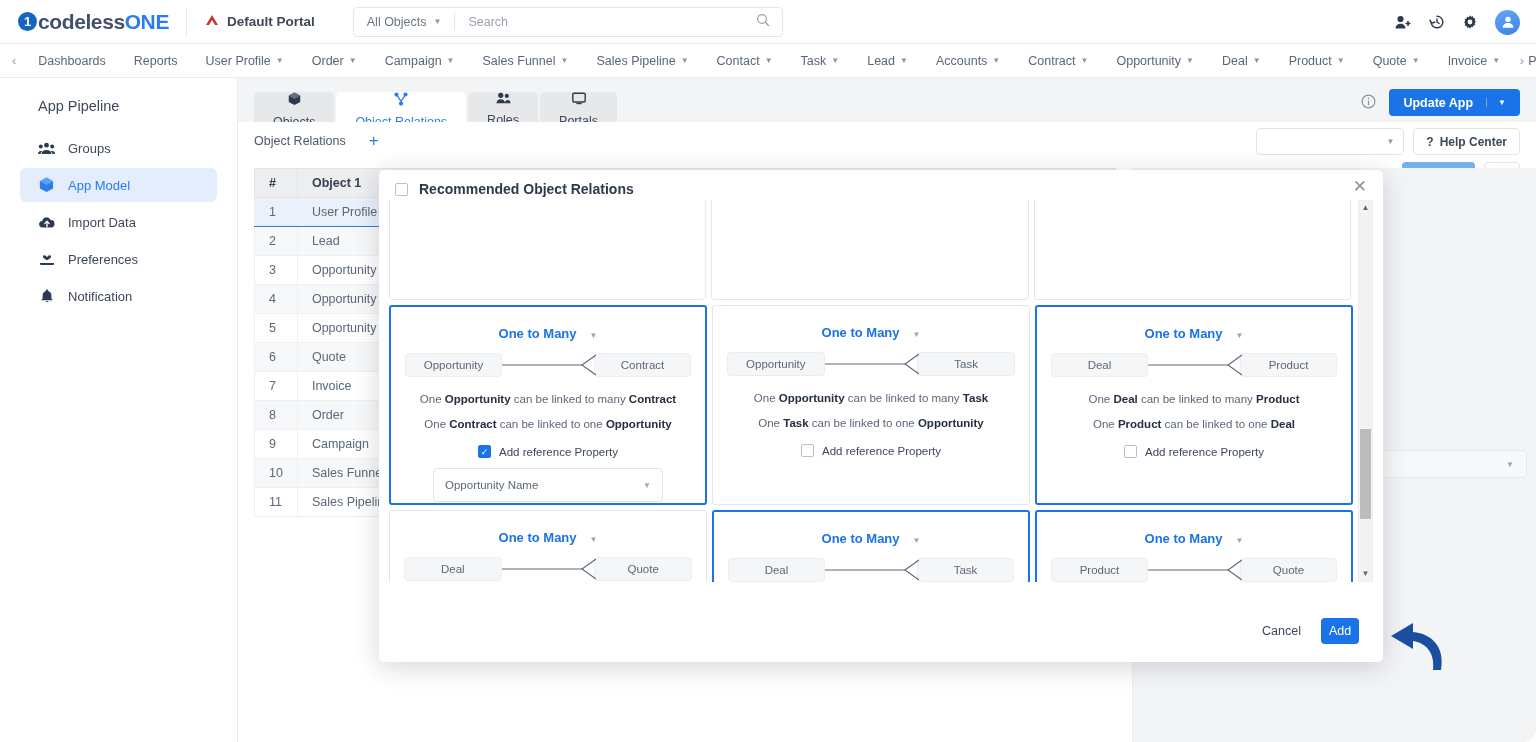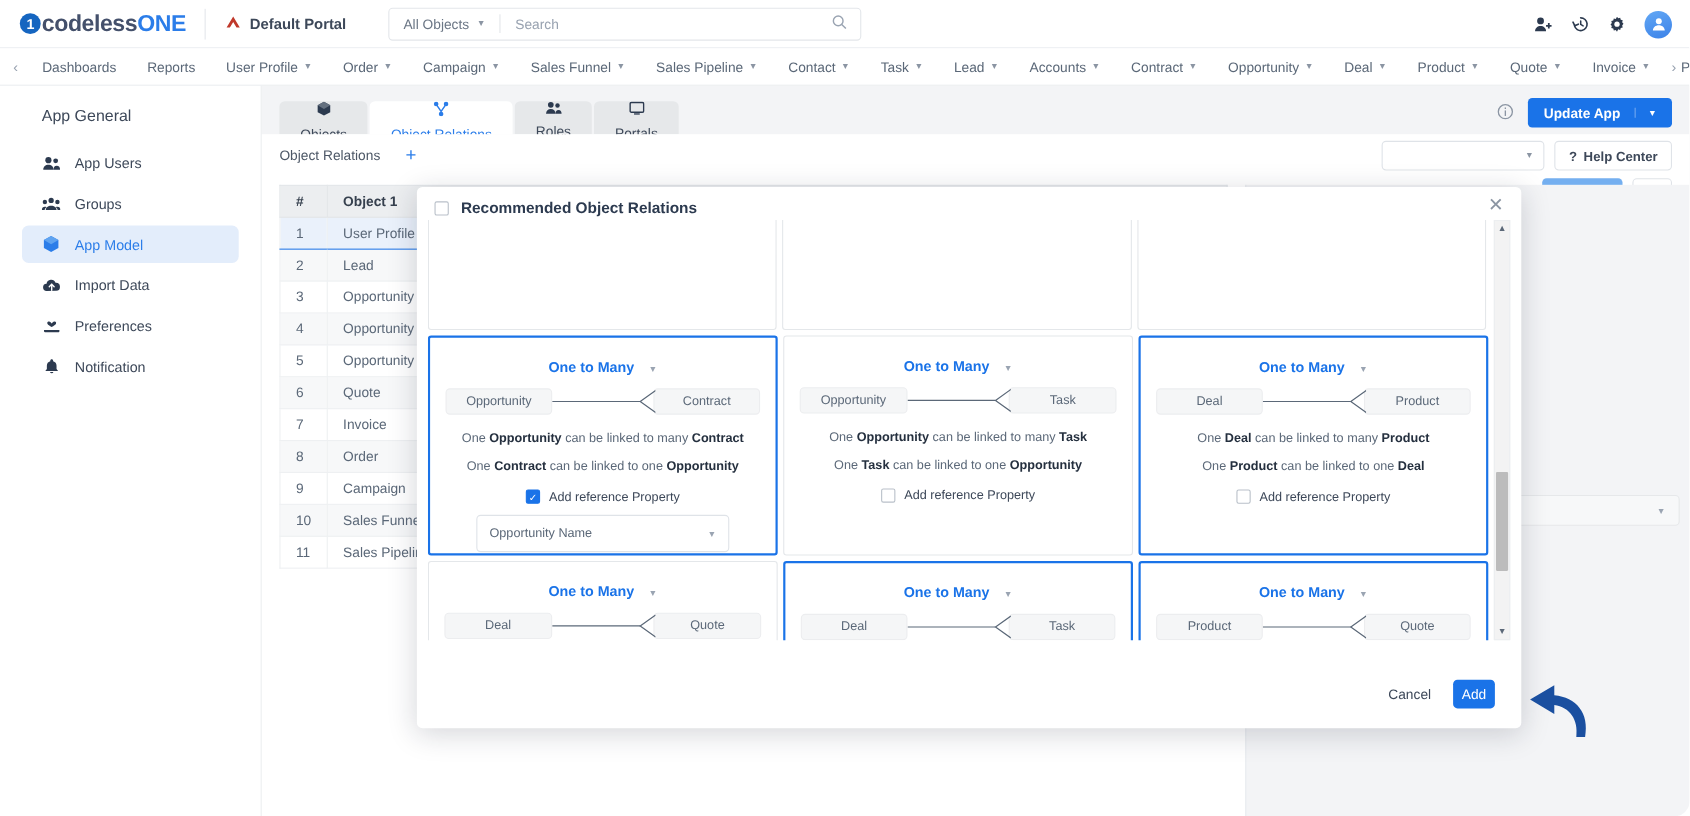--- a/index.html
+++ b/index.html
@@ -470,33 +470,22 @@
         <span>Invoice</span>
         <span class="caret">▼</span>
       </div>
     <div class="navitem">
         <span>Payment</span>
       </div>
     <span class="navarrow right">›</span>
   </div>
 
   <div class="sidebar">
-    <div class="sb-title">App General</div>
-
-    <div class="sb-item">
-      <span class="sb-ic">
-        <svg width="16" height="13" viewBox="0 0 16 13">
-            <circle cx="5" cy="3.6" r="2.8" fill="#2c3a4f"></circle>
-            <circle cx="11.6" cy="4.2" r="2.2" fill="#2c3a4f"></circle>
-            <path d="M0.3 12.3c0-2.8 2.1-4.5 4.7-4.5s4.7 1.7 4.7 4.5z" fill="#2c3a4f"></path>
-            <path d="M9.6 12.3c0-2.2 1-3.6 3-3.6s3 1.4 3 3.6z" fill="#2c3a4f"></path>
-          </svg>
-      </span>
-      <span>App Users</span>
-    </div>
+    <div class="sb-title">App Pipeline</div>
+
 
     <div class="sb-item">
       <span class="sb-ic">
         <svg width="17" height="13" viewBox="0 0 17 13">
             <circle cx="8.5" cy="3.2" r="2.4" fill="#2c3a4f"></circle>
             <circle cx="2.8" cy="4.6" r="2" fill="#2c3a4f"></circle>
             <circle cx="14.2" cy="4.6" r="2" fill="#2c3a4f"></circle>
             <path d="M3.6 12c0-2.5 2-4 4.9-4s4.9 1.5 4.9 4z" fill="#2c3a4f"></path>
             <path d="M0 12c0-1.9 1.1-3 2.9-3 .6 0 1.1.1 1.5.3C3.3 10 2.7 10.9 2.6 12z" fill="#2c3a4f"></path>
             <path d="M17 12c0-1.9-1.1-3-2.9-3-.6 0-1.1.1-1.5.3 1.1.7 1.7 1.6 1.8 2.7z" fill="#2c3a4f"></path>

